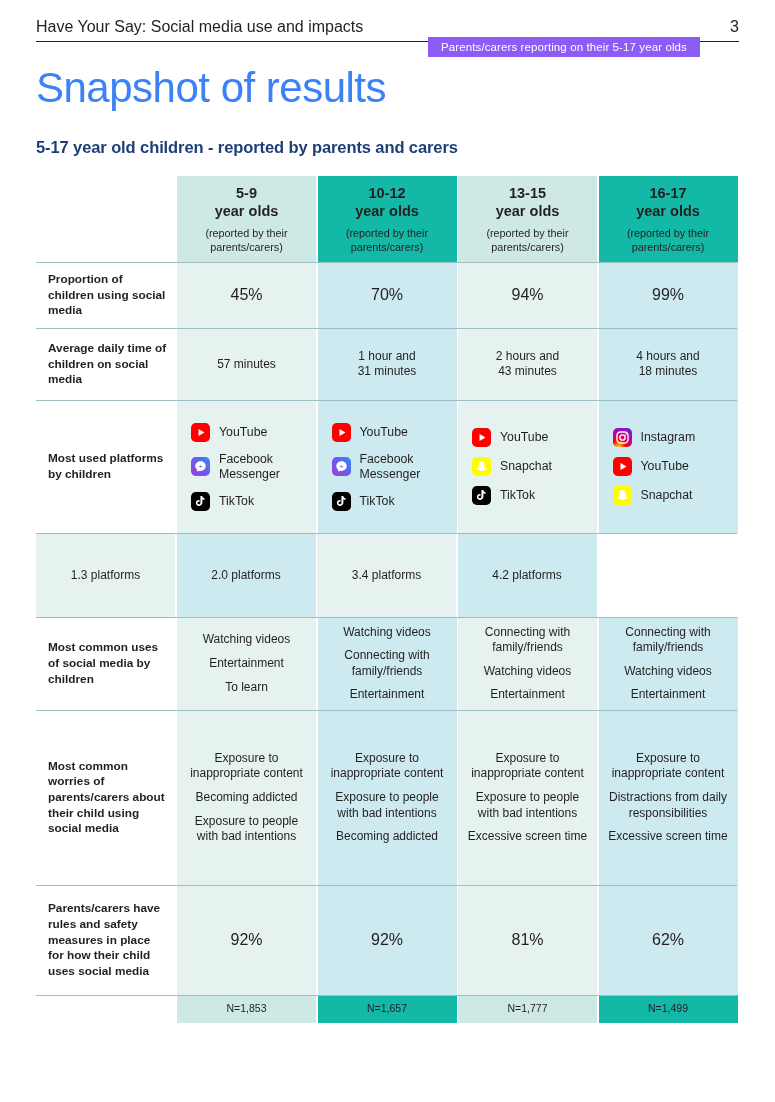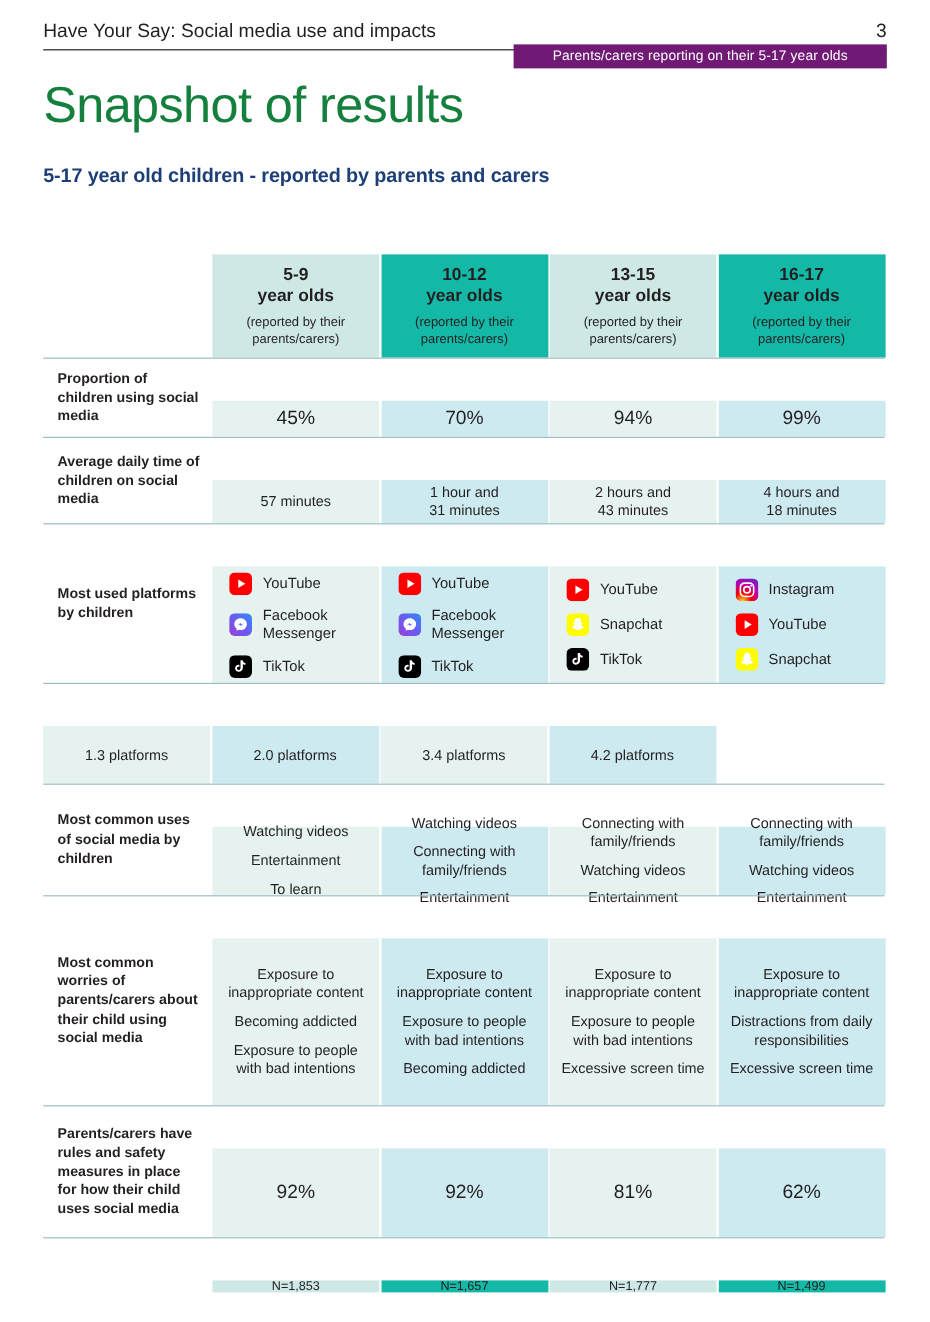--- a/index.html
+++ b/index.html
@@ -14,33 +14,33 @@
   
   .page-header{
     position:absolute;left:36px;top:18px;width:703px;
     display:flex;align-items:flex-start;justify-content:space-between;
     padding-bottom:5px;
     border-bottom:1.5px solid #231f20;
   }
 
   
   .banner{
-    position:absolute;left:428px;top:37px;width:311px;height:20px;
-    background:#701a75;
+    position:absolute;left:428px;top:37px;width:272px;height:20px;
+    background:#8b5cf6;
     color:#ffffff;
     font-size:11.5px;
     display:flex;align-items:center;justify-content:center;
     letter-spacing:.1px;
     text-align:center;
   }
 
   
   .main-title{
     position:absolute;left:36px;top:64px;
-    font-size:42px;font-weight:400;color:#15803d;letter-spacing:-.5px;
+    font-size:42px;font-weight:400;color:#3b82f6;letter-spacing:-.5px;
   }
   .sub-title{
     position:absolute;left:36px;top:138px;
     font-size:16.5px;font-weight:bold;color:#1d3f78;letter-spacing:-.1px;
   }
 
   
   .table{
     position:absolute;left:36px;top:176px;width:701px;
   }
@@ -58,21 +58,21 @@
     display:flex;align-items:center;
   }
   .cell{
     flex:0 0 139px;width:139px;
     box-sizing:border-box;
     margin-right:1.5px;
     display:flex;flex-direction:column;
     align-items:center;justify-content:center;
     text-align:center;
     padding:8px 6px;
-    font-size:12px;line-height:1.3;margin-top:36px;
+    font-size:12px;line-height:1.3;
   }
   .cell.odd{background:#e5f2f0;}
   .cell.even{background:#cdeaf0;}
   .cell.hdr-odd{background:#cde8e5;}
   .cell.hdr-even{background:#14b8a6;}
   .cell:last-child{margin-right:0;}
 
   
   .hdr-age{font-size:14.5px;font-weight:bold;line-height:1.25;}
   .hdr-note{font-size:10.8px;font-weight:400;line-height:1.3;margin-top:6px;}

